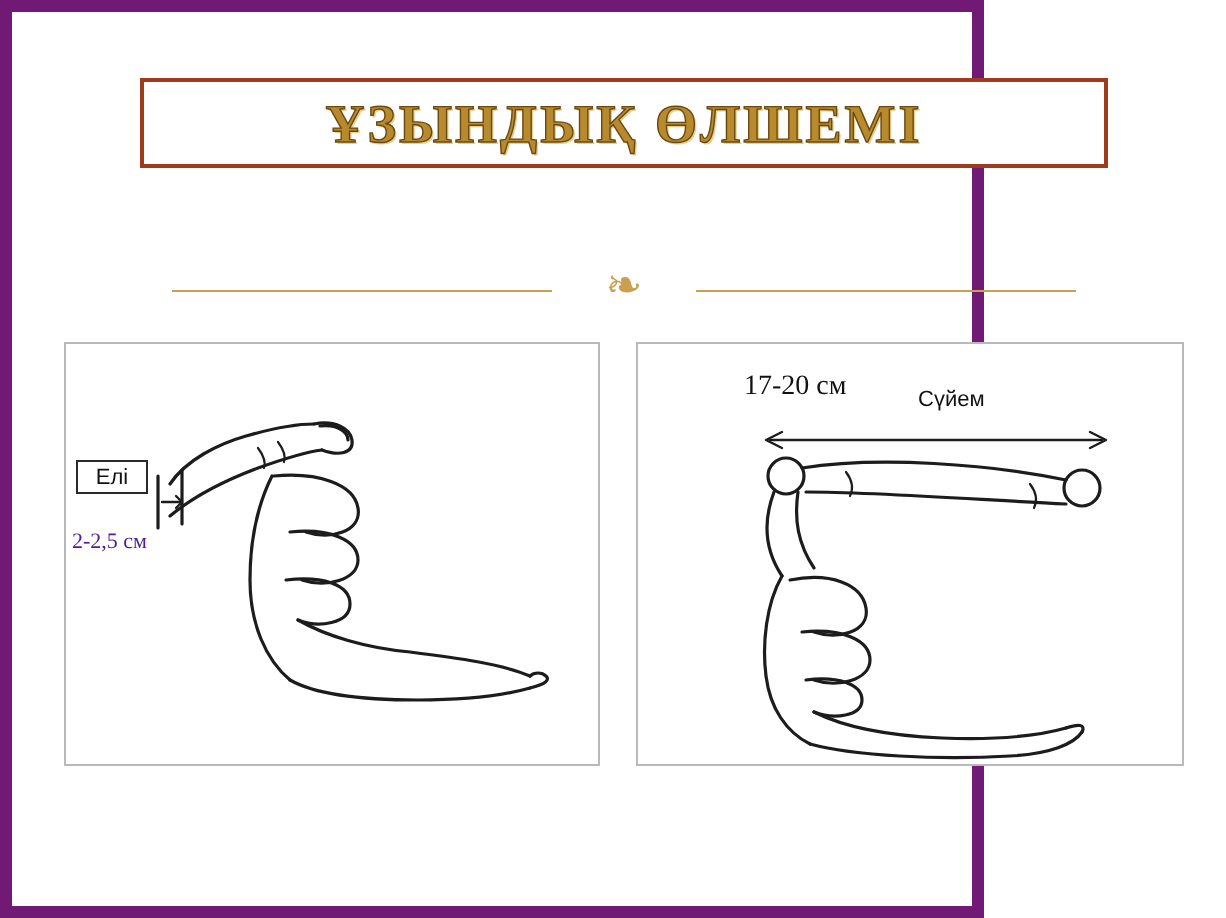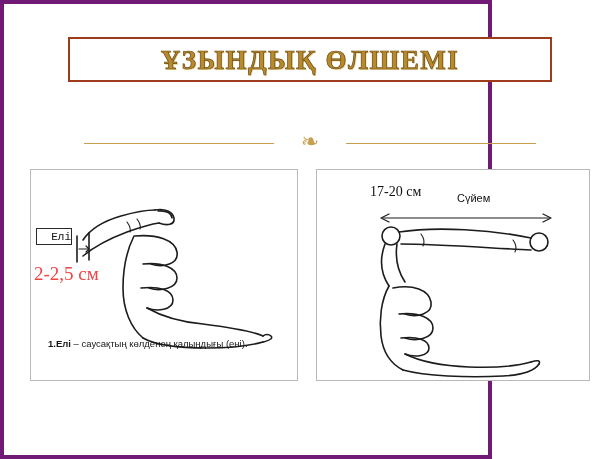--- a/index.html
+++ b/index.html
@@ -12,21 +12,21 @@
     background: #ffffff;
     font-family: "Liberation Sans", sans-serif;
     overflow: hidden;
   }
   .slide {
     position: relative;
     width: 492px;
     height: 459px;
     background: #ffffff;
     box-sizing: border-box;
-    border: 4px solid #701a75;
+    border: 6px solid #701a75;
   }
 
   
   .title-box {
     position: absolute;
     left: 64px;
     top: 33px;
     width: 484px;
     height: 45px;
     border: 2px solid #9e3b1c;
@@ -107,31 +107,31 @@
   .label-eli-box {
     position: absolute;
     left: 32px;
     top: 224px;
     width: 36px;
     height: 17px;
     border: 1px solid #2a2a2a;
     background: #ffffff;
     font-size: 11px;
     color: #111;
-    text-align: right;
+    text-align: center;
     line-height: 17px;
     box-sizing: border-box;
-    font-family: Liberation Mono, monospace;
+    font-family: Liberation Sans, sans-serif;
   }
   .label-meas-left {
     position: absolute;
     left: 30px;
     top: 259px;
-    font-size: 19px;
-    color: #ef4444;
+    font-size: 11px;
+    color: #4c1d95;
     font-family: "Liberation Serif", serif;
   }
   .label-meas-right {
     position: absolute;
     left: 366px;
     top: 180px;
     font-size: 14px;
     color: #111;
     font-family: "Liberation Serif", serif;
   }
@@ -222,18 +222,15 @@
         <path d="M88 184 C 104 192, 128 196, 152 197 C 178 198, 200 196, 214 192"></path>
         <path d="M86 200 C 108 206, 150 208, 186 206 C 206 205, 218 200, 222 194"></path>
         <path d="M214 192 C 220 190, 224 190, 222 194"></path>
       </g>
     </svg>
   </div>
 
   <div class="label-meas-right">17-20  см</div>
   <div class="label-suyem">Сүйем</div>
 
-  <div class="caption cap-left">
-    <b>1.Елі</b><span> – </span><span>саусақтың көлденең қалыңдығы (ені).</span>
-  </div>
 
 
 </div>
 
 </body></html>

